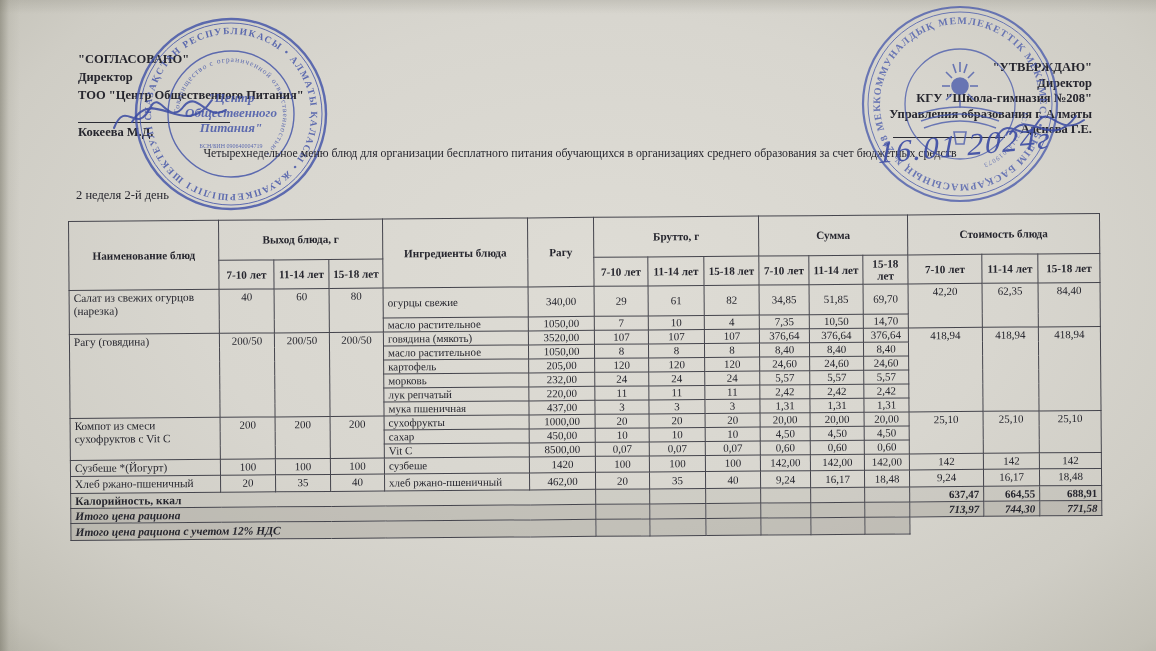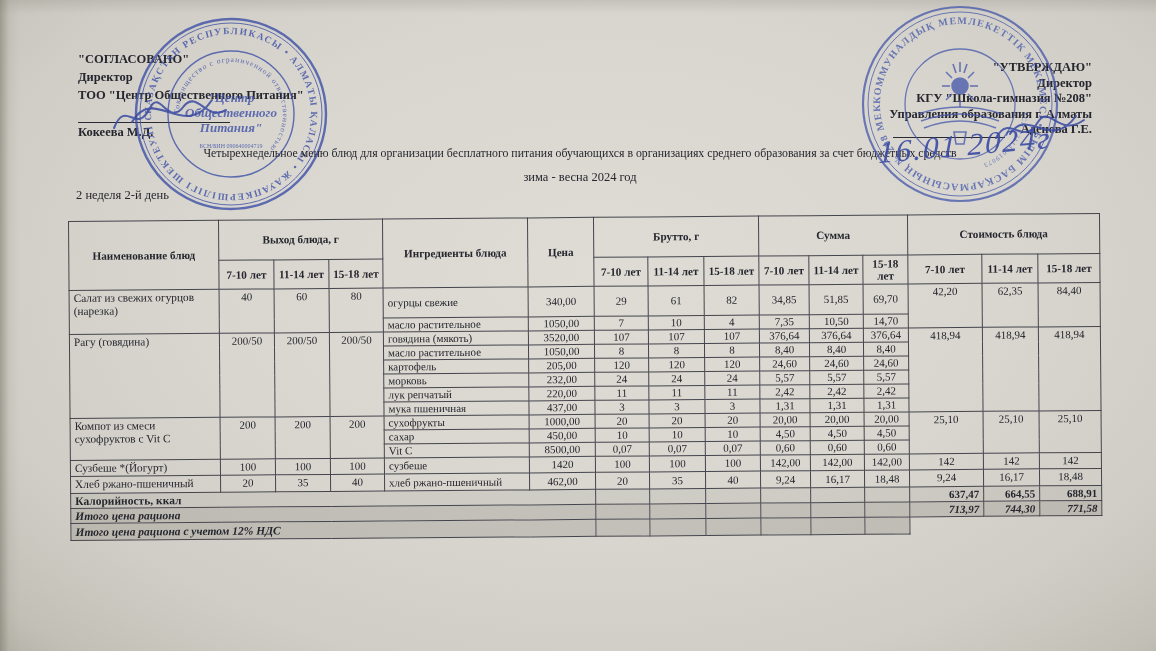--- a/index.html
+++ b/index.html
@@ -82,21 +82,20 @@
 
   <svg class="abs" style="left:110px;top:88px;opacity:.85" width="140" height="52" viewBox="0 0 140 52">
     <g fill="none" stroke="#3a4aa2" stroke-width="2.1" stroke-linecap="round">
       <path d="M4,40 C16,10 26,48 40,20 C50,0 58,40 74,18 C88,2 96,34 116,22"></path>
       <path d="M22,34 C44,-4 74,54 102,12"></path>
     </g>
   </svg>
 
   <div class="abs" id="menu-title">
     <div class="t1">Четырехнедельное меню блюд для организации бесплатного питания обучающихся в организациях среднего образования за счет бюджетных средств</div>
-    <div class="t2">зима - весна 2024 год</div>
   </div>
 
   <div class="abs" id="week-day">2 неделя 2-й день</div>
 
   <div class="abs" id="right-approval">
     <div>"УТВЕРЖДАЮ"</div>
     <div>Директор</div>
     <div>КГУ  "Школа-гимназия №208"</div>
     <div>Управления образования г. Алматы</div>
     <div class="sig-row">
@@ -169,21 +168,21 @@
           <col style="width:45px">
         <col style="width:74px">
           <col style="width:56px">
           <col style="width:62px">
       </colgroup>
       <thead>
           <tr class="h1">
             <td class="hd" rowspan="2">Наименование блюд</td>
             <td class="hd" colspan="3">Выход блюда, г</td>
             <td class="hd" rowspan="2">Ингредиенты блюда</td>
-            <td class="hd" rowspan="2">Цена</td>
+            <td class="hd" rowspan="2">Рагу</td>
             <td class="hd" colspan="3">Брутто, г</td>
             <td class="hd" colspan="3">Сумма</td>
             <td class="hd" colspan="3">Стоимость блюда</td>
           </tr>
           <tr class="h2">
             <td class="hd">7-10 лет</td>
             <td class="hd">11-14 лет</td>
             <td class="hd">15-18 лет</td>
             <td class="hd">7-10 лет</td>
             <td class="hd">11-14 лет</td>

